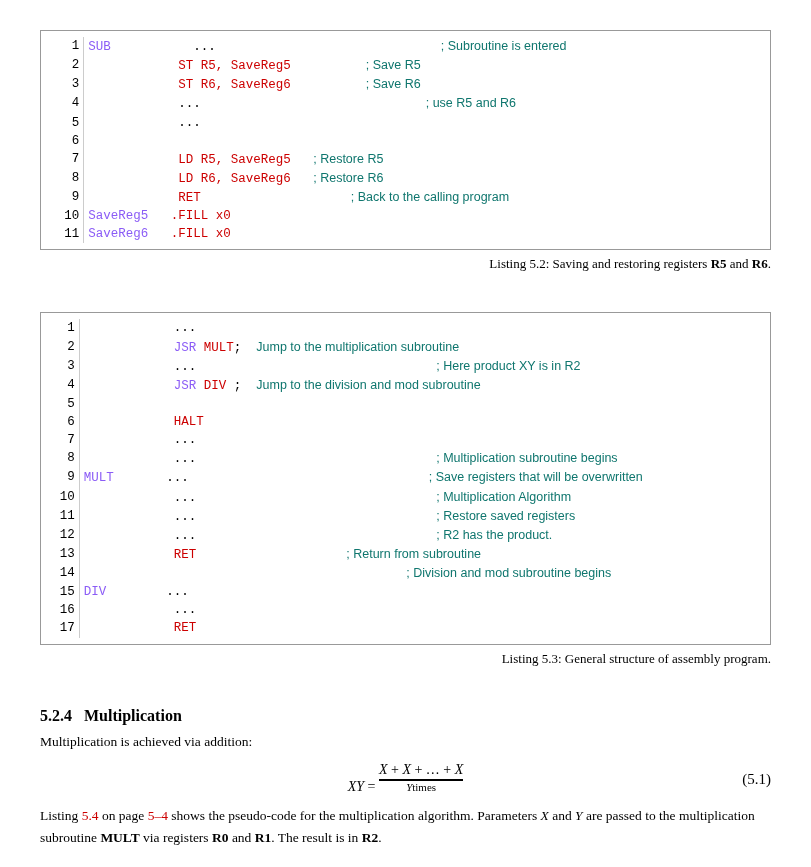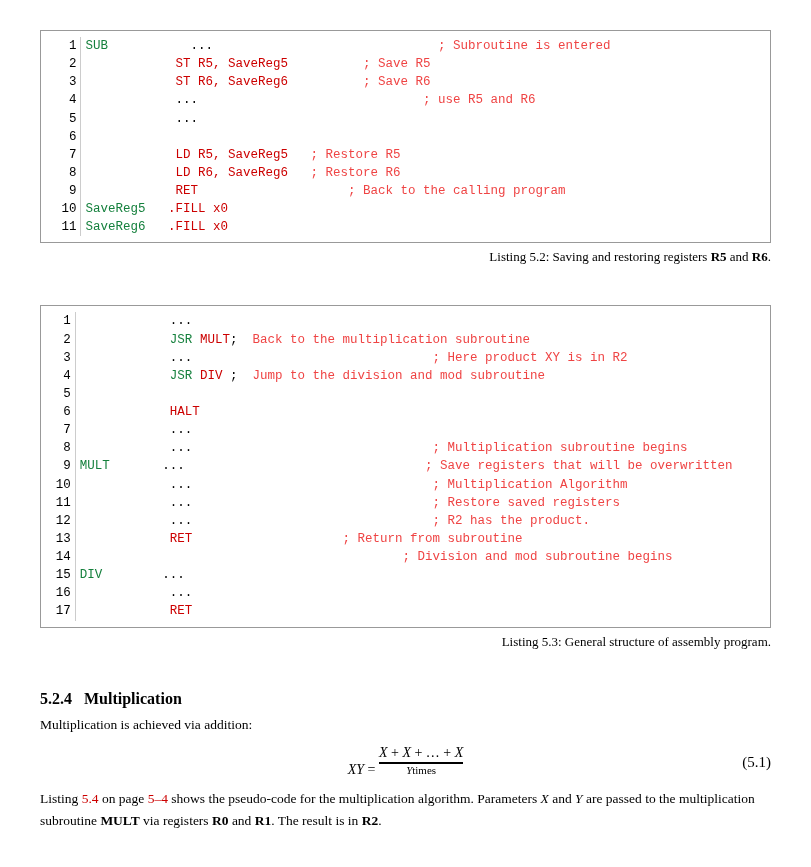--- a/index.html
+++ b/index.html
@@ -40,22 +40,22 @@
       border-right: 1px solid #ccc;
       user-select: none;
       min-width: 22px;
     }
 
     .code-cell {
       padding-left: 10px;
     }
 
     .red { color: #cc0000; }
-    .blue { color: #15803d; }
-    .comment { color: #ef4444; font-family: Liberation Mono, monospace; }
+    .blue { color: #8b5cf6; }
+    .comment { color: #0f766e; font-family: Liberation Sans, sans-serif; }
 
     .caption {
       text-align: right;
       font-size: 13px;
       margin-bottom: 14px;
       margin-top: 4px;
     }
 
     .caption strong { font-weight: bold; }
 
@@ -161,21 +161,21 @@
 
 <div class="listing-box">
   <table class="listing-table">
     <tbody>
       <tr>
         <td class="line-num">1</td>
         <td class="code-cell">&nbsp;&nbsp;&nbsp;&nbsp;&nbsp;&nbsp;&nbsp;&nbsp;&nbsp;&nbsp;&nbsp;&nbsp;...</td>
       </tr>
       <tr>
         <td class="line-num">2</td>
-        <td class="code-cell">&nbsp;&nbsp;&nbsp;&nbsp;&nbsp;&nbsp;&nbsp;&nbsp;&nbsp;&nbsp;&nbsp;&nbsp;<span class="blue">JSR</span> <span class="red">MULT</span>;&nbsp;&nbsp;<span class="comment">Back to the multiplication subroutine</span></td>
+        <td class="code-cell">&nbsp;&nbsp;&nbsp;&nbsp;&nbsp;&nbsp;&nbsp;&nbsp;&nbsp;&nbsp;&nbsp;&nbsp;<span class="blue">JSR</span> <span class="red">MULT</span>;&nbsp;&nbsp;<span class="comment">Jump to the multiplication subroutine</span></td>
       </tr>
       <tr>
         <td class="line-num">3</td>
         <td class="code-cell">&nbsp;&nbsp;&nbsp;&nbsp;&nbsp;&nbsp;&nbsp;&nbsp;&nbsp;&nbsp;&nbsp;&nbsp;...&nbsp;&nbsp;&nbsp;&nbsp;&nbsp;&nbsp;&nbsp;&nbsp;&nbsp;&nbsp;&nbsp;&nbsp;&nbsp;&nbsp;&nbsp;&nbsp;&nbsp;&nbsp;&nbsp;&nbsp;&nbsp;&nbsp;&nbsp;&nbsp;&nbsp;&nbsp;&nbsp;&nbsp;&nbsp;&nbsp;&nbsp;&nbsp;<span class="comment">; Here product XY is in R2</span></td>
       </tr>
       <tr>
         <td class="line-num">4</td>
         <td class="code-cell">&nbsp;&nbsp;&nbsp;&nbsp;&nbsp;&nbsp;&nbsp;&nbsp;&nbsp;&nbsp;&nbsp;&nbsp;<span class="blue">JSR</span> <span class="red">DIV</span>&nbsp;;&nbsp;&nbsp;<span class="comment">Jump to the division and mod subroutine</span></td>
       </tr>
       <tr>

